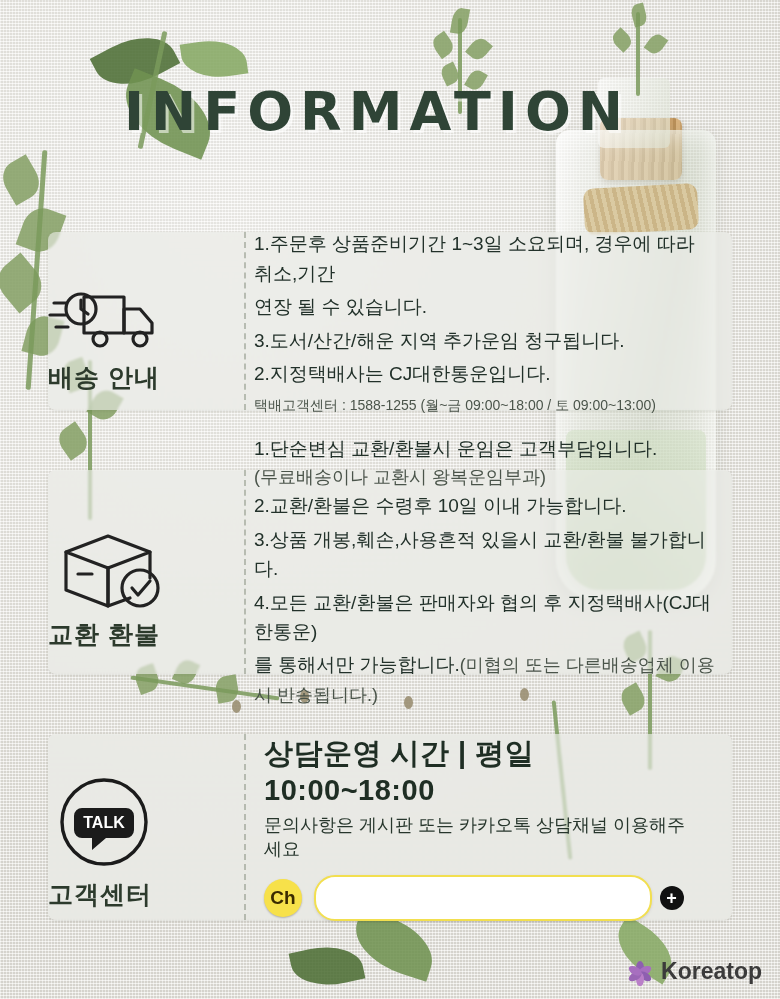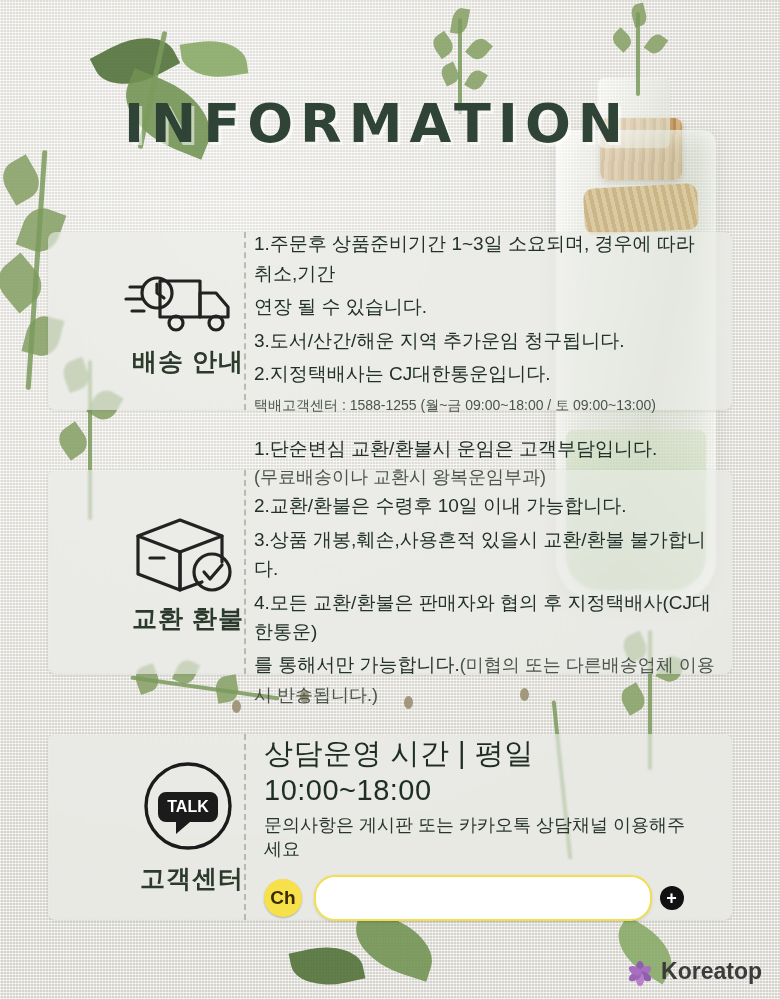--- a/index.html
+++ b/index.html
@@ -48,53 +48,53 @@
   .leaf{position:absolute;background:#6f9251;border-radius:0 70% 0 70%;opacity:.88;}
   .leaf.dark{background:#4d6e36;}
   .leaf.light{background:#86a864;}
   .stem{position:absolute;background:#7a9a5c;border-radius:2px;opacity:.85;}
   .sprig{position:absolute;}
   .sprig i{position:absolute;display:block;background:#8aa36a;border-radius:50% 0 50% 0;opacity:.9;}
   .bud{position:absolute;width:9px;height:13px;border-radius:50%;background:#9a8f72;opacity:.9;}
 
   
   #title{
-    position:absolute;left:0;top:92px;width:754px;text-align:center;
+    position:absolute;left:0;top:80px;width:754px;text-align:center;
     font-family:"DejaVu Sans", sans-serif;
     font-weight:900;font-size:54px;letter-spacing:7px;color:#2f4436;
     text-shadow:3px 3px 0 rgba(255,255,255,.55);
   }
 
   
   .card{
     position:absolute;left:48px;width:684px;
     background:rgba(236,238,232,.62);
     border-radius:8px;
     box-shadow:0 1px 3px rgba(70,80,60,.12);
     backdrop-filter:blur(1px);
   }
   .notch{position:absolute;top:0;bottom:0;width:0;border-left:2px dashed rgba(120,130,110,.45);}
   .card .icon-col{
-    position:absolute;left:0;top:0;width:196px;height:100%;
-    display:flex;flex-direction:column;align-items:flex-end;justify-content:center;gap:6px;
+    position:absolute;left:0;top:16px;width:196px;height:100%;
+    display:flex;flex-direction:column;align-items:flex-start;justify-content:center;gap:6px;
   }
   .icon-label{font-size:25px;font-weight:700;color:#2c3a2c;letter-spacing:1px;}
   .body-col{position:absolute;left:206px;right:16px;top:0;bottom:0;display:flex;flex-direction:column;justify-content:center;}
   .line{font-size:19px;color:#22312a;line-height:1.55;margin:2px 0;}
   .small{font-size:14px;color:#4a544a;}
   .tiny{font-size:18px;color:#4a544a;}
 
   
   #card-shipping{top:232px;height:178px;}
   
   #card-refund{top:470px;height:204px;}
   
   #card-cs{top:734px;height:186px;}
 
-  #card-cs .cs-title{font-size:29px;font-weight:400;color:#1f2e24;letter-spacing:.5px;}
+  #card-cs .cs-title{font-size:29px;font-weight:700;color:#1f2e24;letter-spacing:.5px;}
   #card-cs .cs-sub{font-size:18px;color:#27362c;margin-top:6px;}
   .kakao-row{display:flex;align-items:center;gap:12px;margin-top:14px;}
   .ch-badge{
     width:38px;height:38px;border-radius:50%;background:#f7e14a;color:#3a2a00;
     display:flex;align-items:center;justify-content:center;font-weight:800;font-size:19px;
     box-shadow:0 1px 2px rgba(0,0,0,.25);
   }
   .ch-pill{
     flex:1;max-width:334px;height:42px;border-radius:21px;background:#fff;border:2px solid #f2df4f;
     display:flex;align-items:center;justify-content:center;position:relative;

